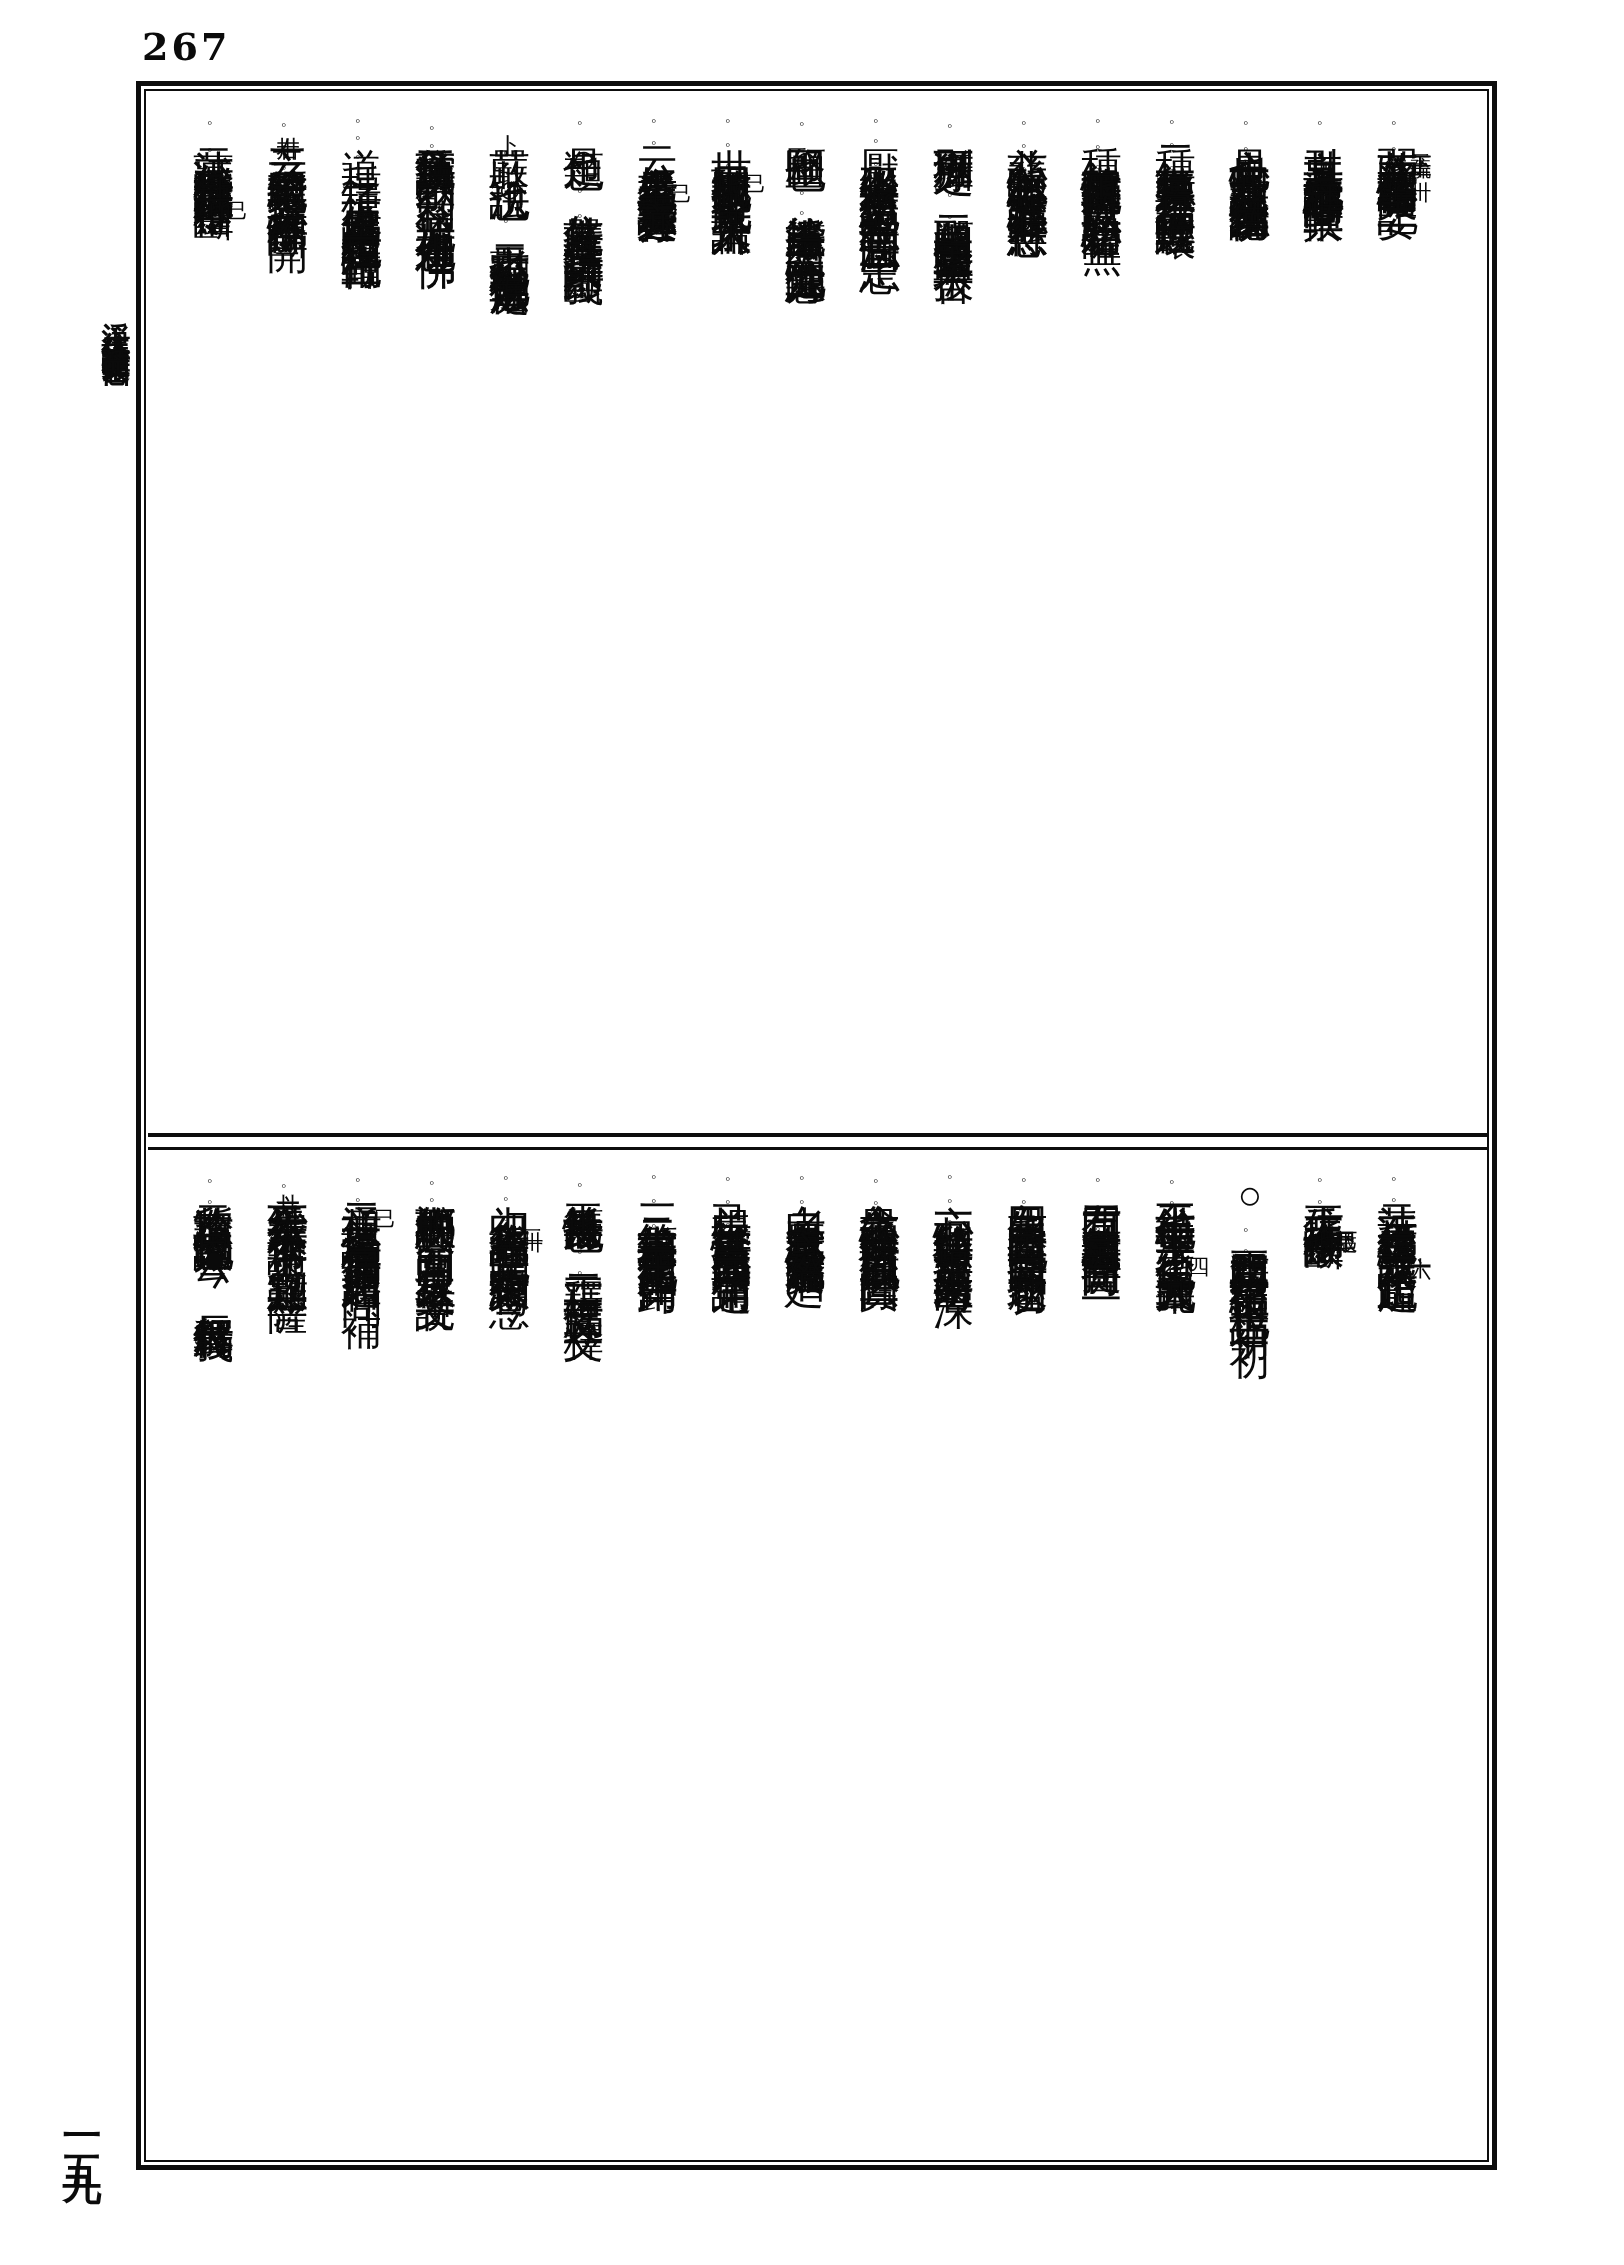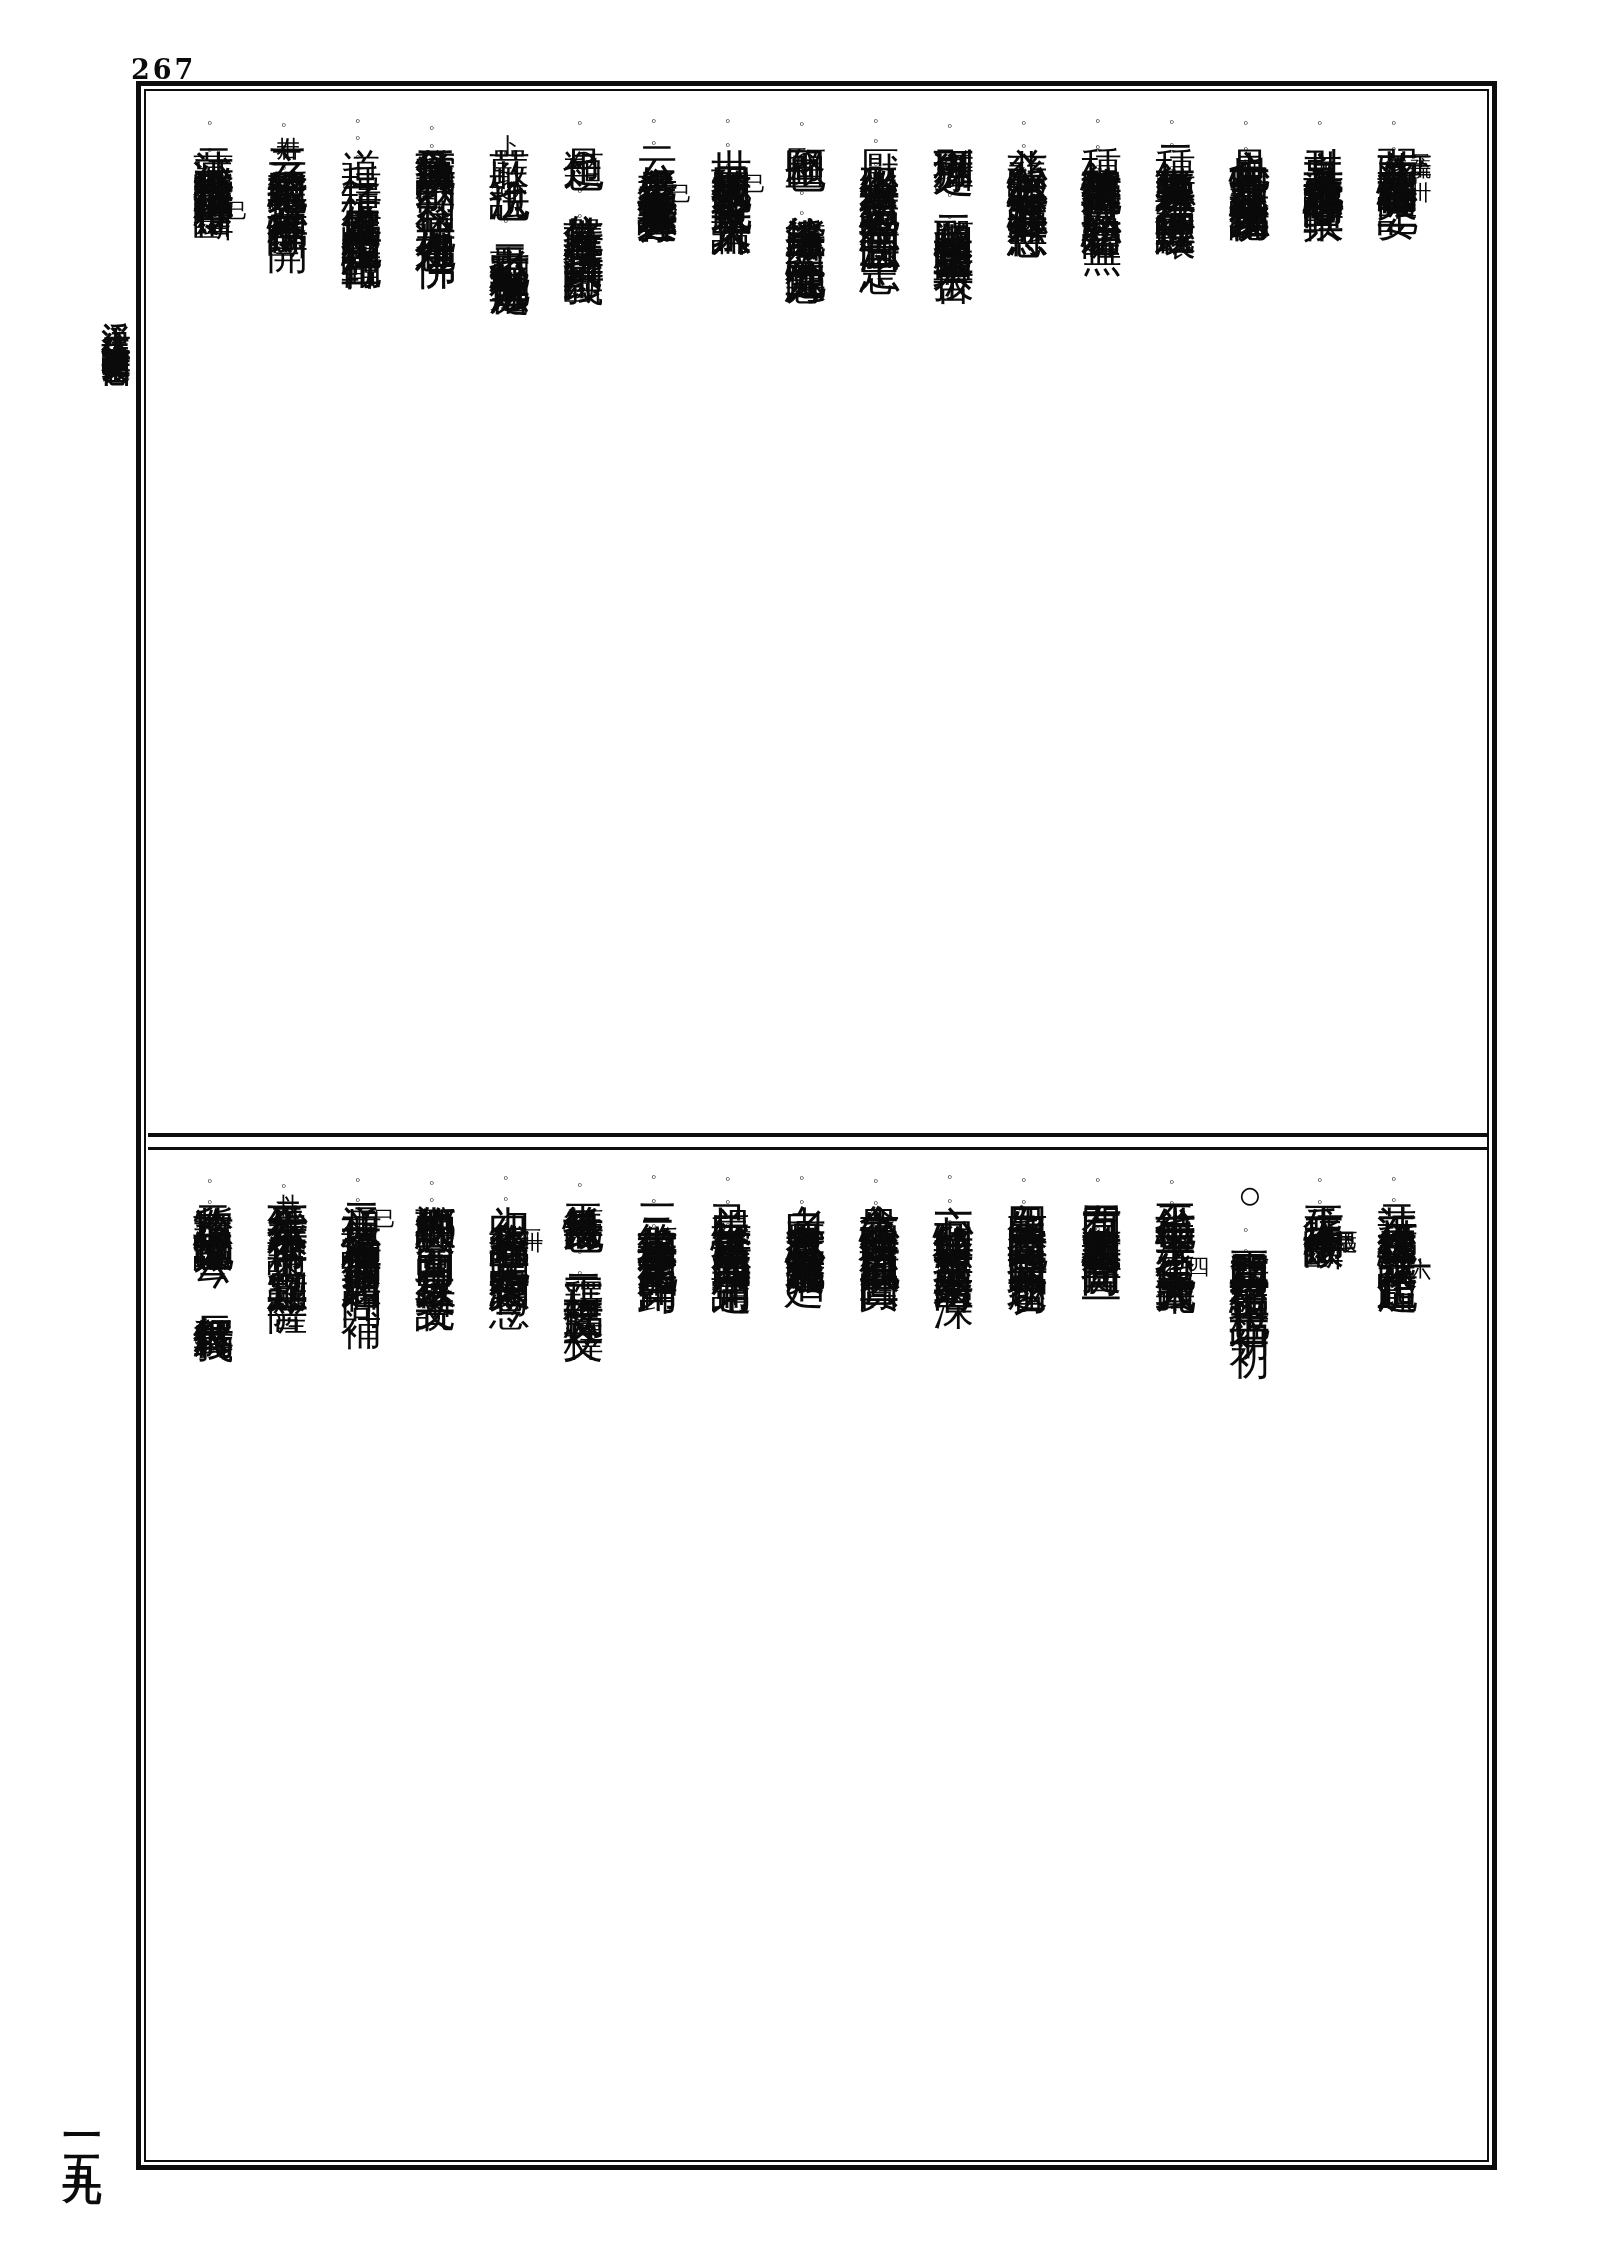--- a/index.html
+++ b/index.html
@@ -4,24 +4,23 @@
 <style>
   html,body{margin:0;padding:0;}
   body{
     width:1624px;height:2266px;position:relative;
     background:#ffffff;color:#0b0b0b;
     font-family:"Liberation Serif","DejaVu Serif",serif;
     overflow:hidden;
   }
   
   .folio{
-    position:absolute;left:131px;top:23.6px;
-    font-size:27px;font-weight:bold;letter-spacing:3px;
+    position:absolute;left:142px;top:23.6px;
+    font-size:38px;font-weight:bold;letter-spacing:3px;
     font-family:"DejaVu Serif","Liberation Serif",serif;
-    margin-top:30px;
   }
   
   .margin-title{
     position:absolute;left:95px;top:300px;
     writing-mode:vertical-rl;text-orientation:upright;
     font-size:28.6px;letter-spacing:3.9px;font-weight:bold;
   }
   
   .kanji-page{
     position:absolute;left:55px;top:2114px;

